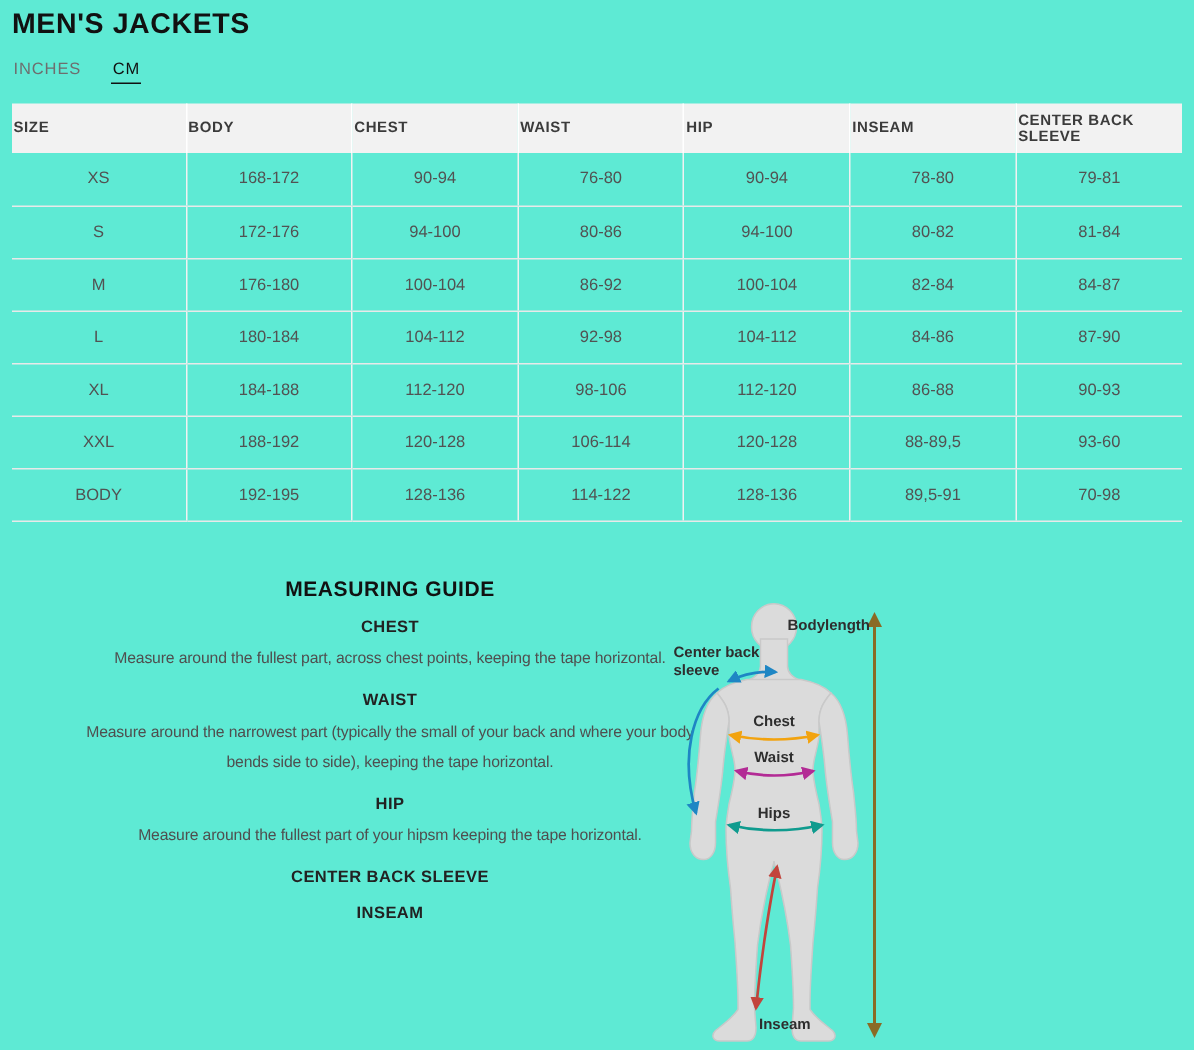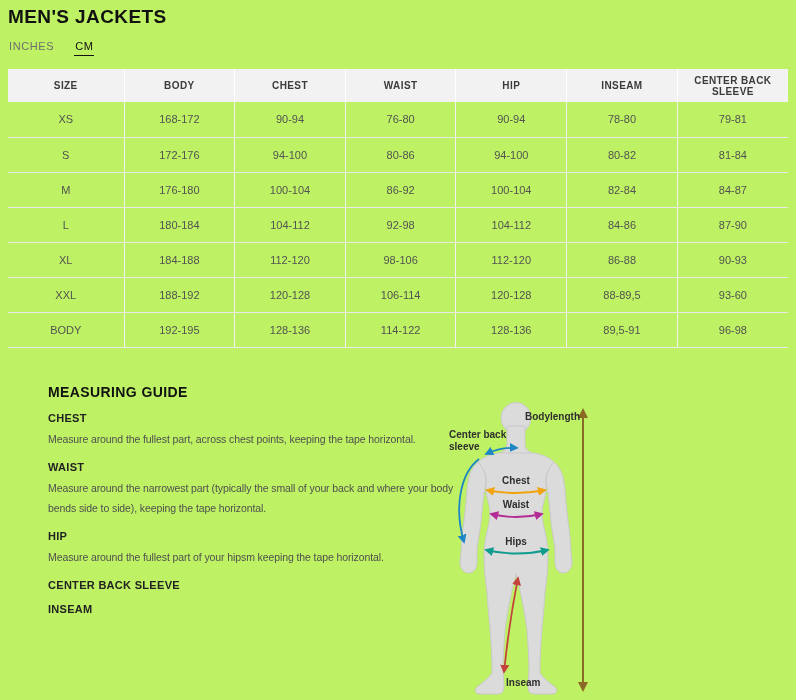--- a/index.html
+++ b/index.html
@@ -1,48 +1,48 @@
 <!DOCTYPE html>
 <html><head>
 <meta charset="utf-8">
 <style>
   * { box-sizing: border-box; }
   html,body { margin:0; padding:0; background:#fff; }
   body { font-family:"Liberation Sans", sans-serif; color:#1a1a1a; }
-  .page { position:relative; width:796px; height:700px; background:#bef264; overflow:hidden; }
+  .page { position:relative; width:796px; height:700px; background:#5eead4; overflow:hidden; }
 
   .page-title {
     margin:0; padding:6px 0 0 8px;
     font-size:19px; font-weight:bold; letter-spacing:.4px; color:#111;
   }
 
   .unit-toggle { display:flex; gap:19px; margin:12px 0 0 8px; }
   .unit-btn {
     appearance:none; background:none; border:none; padding:0 1px 3px;
     font-family:inherit; font-size:11px; letter-spacing:.6px;
     color:#6e6e6e; cursor:pointer; border-bottom:1.5px solid transparent;
   }
   .unit-btn.active { color:#111; border-bottom-color:#111; }
 
   .table-wrap { margin:13px 8px 0 8px; }
   table.size-table { width:100%; border-collapse:collapse; table-layout:fixed; }
   table.size-table thead th {
     background:#f2f2f2; height:33px;
     font-size:10px; font-weight:bold; letter-spacing:.4px; color:#3b3b3b;
-    text-align:center; border-left:1px solid #fff;
+    text-align:left; border-left:1px solid #fff;
   }
   table.size-table thead th:first-child { border-left:none; }
   table.size-table tbody td {
     height:35px; text-align:center; vertical-align:middle;
     font-size:11px; color:#525252;
     border-bottom:1px solid #e9e9e9;
   }
   table.size-table tbody td + td { border-left:1px solid #f1f1f1; }
 
-  .guide { margin:36px 0 0 48px; width:424px; }
+  .guide { margin:36px 0 0 48px; width:424px;text-align:center; }
   .guide-title { margin:0 0 8px 0; font-size:14px; font-weight:bold; letter-spacing:.4px; color:#111; }
   .guide h3 { margin:12px 0 0 0; font-size:11px; font-weight:bold; letter-spacing:.3px; color:#222; }
   .guide p { margin:5px 0 0 0; font-size:10.5px; line-height:20px; letter-spacing:-.1px; color:#4f4f4f; }
 
   svg.diagram { position:absolute; left:438px; top:396px; }
   svg.diagram text { font-family:"Liberation Sans", sans-serif; font-size:10px; font-weight:bold; fill:#2e2e2e; }
 </style>
 </head>
 <body>
 
@@ -132,21 +132,21 @@
             <td>88-89,5</td>
             <td>93-60</td>
           </tr>
           <tr>
             <td>BODY</td>
             <td>192-195</td>
             <td>128-136</td>
             <td>114-122</td>
             <td>128-136</td>
             <td>89,5-91</td>
-            <td>96-98</td>
+            <td>70-98</td>
           </tr>
         </tbody>
     </table>
   </div>
 
   <div class="guide">
     <h2 class="guide-title">MEASURING GUIDE</h2>
     <div>
         <h3>CHEST</h3>
         <p>Measure around the fullest part, across chest points, keeping the tape horizontal.</p>

